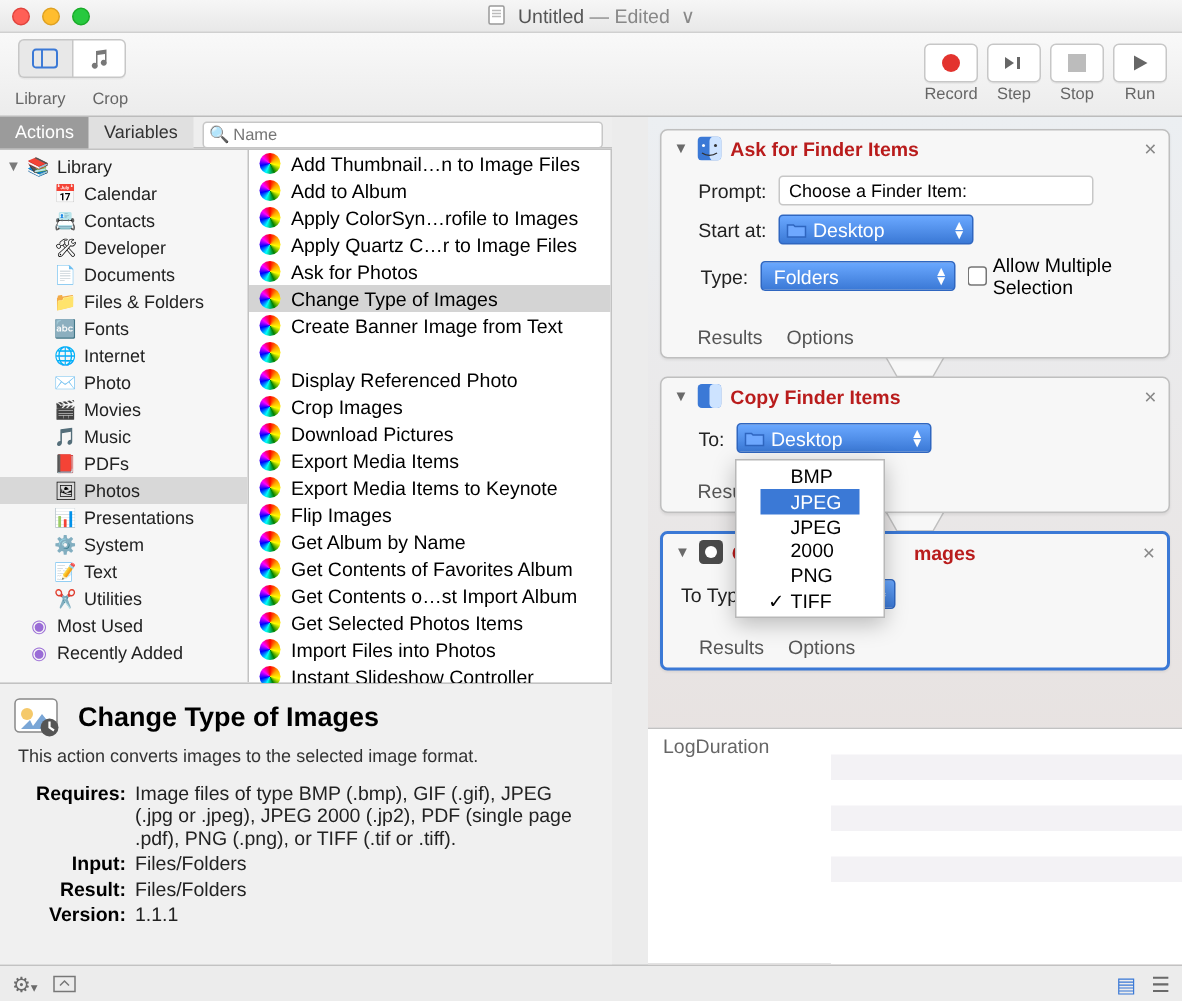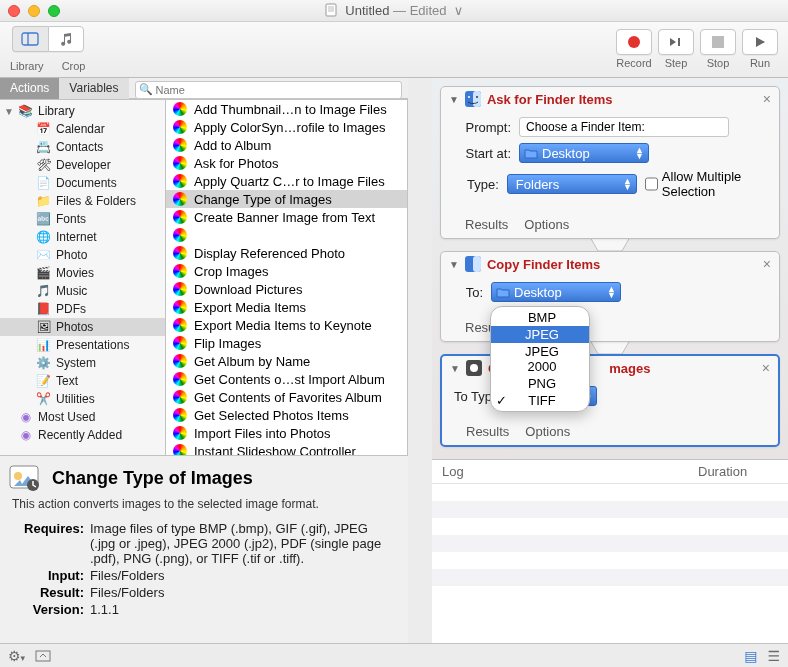--- a/index.html
+++ b/index.html
@@ -82,34 +82,34 @@
 .wf-select .arrows { position: absolute; right: 4px; top: 3px; font-size: 9px; line-height: 6px; }
 .wf-check { display: flex; align-items: center; gap: 4px; font-size: 12px; }
 .wf-check input { width: 14px; height: 14px; }
 .wf-footer { display: flex; gap: 16px; padding: 4px 12px 6px 24px; font-size: 12px; color: #555; }
 
 
 .connector { height: 16px; display: flex; justify-content: center; margin-top: -14px; margin-bottom: -2px; }
 .connector svg { display: block; }
 
 
-.log-pane { height: 184px; background: #fff; border-top: 1px solid #c2c2c2; display: flex; flex-direction: column; }
+.log-pane { height: 158px; background: #fff; border-top: 1px solid #c2c2c2; display: flex; flex-direction: row; }
 .log-head { display: flex; padding: 4px 10px; font-size: 11px; color: #666; border-bottom: 1px solid #e3e3e3; }
 .log-head .c1 { flex: 1; }
 .log-rows { flex: 1; }
 .log-rows .r { height: 17px; }
 .log-rows .r:nth-child(even) { background: #f3f2f5; }
 
 
 .status { height: 24px; background: #ececec; border-top: 1px solid #c2c2c2; display: flex; align-items: center; padding: 0 8px; gap: 10px; }
 .status .sp { flex: 1; }
 .status .sic { color: #6a6a6a; font-size: 14px; }
 
 
-.popup { position: absolute; background: #fff; border: 1px solid #b8b8b8; border-radius: 12px; box-shadow: 0 4px 14px rgba(0,0,0,.25); z-index: 50; padding: 2px 0; text-align: center; }
+.popup { position: absolute; background: #fff; border: 1px solid #b8b8b8; border-radius: 0; box-shadow: 0 4px 14px rgba(0,0,0,.25); z-index: 50; padding: 2px 16px; }
 .popup .opt { padding: 1px 16px 1px 20px; font-size: 13px; position: relative; }
 .popup .opt.hi { background: #3b79d6; color: #fff; }
 .popup .opt .ck { position: absolute; left: 5px; }
 
 
 svg { display: block; }
 </style>
 </head>
 <body>
 
@@ -329,40 +329,40 @@
             <div class="act-row">
               <span class="aic">
                 <span class="wheel"></span>
               </span>
               <span>Add Thumbnail…n to Image Files</span>
             </div>
             <div class="act-row">
               <span class="aic">
                 <span class="wheel"></span>
               </span>
+              <span>Add to Album</span>
+            </div>
+            <div class="act-row">
+              <span class="aic">
+                <span class="wheel"></span>
+              </span>
               <span>Apply ColorSyn…rofile to Images</span>
             </div>
             <div class="act-row">
               <span class="aic">
                 <span class="wheel"></span>
               </span>
-              <span>Add to Album</span>
+              <span>Apply Quartz C…r to Image Files</span>
             </div>
             <div class="act-row">
               <span class="aic">
                 <span class="wheel"></span>
               </span>
               <span>Ask for Photos</span>
             </div>
-            <div class="act-row">
-              <span class="aic">
-                <span class="wheel"></span>
-              </span>
-              <span>Apply Quartz C…r to Image Files</span>
-            </div>
             <div class="act-row sel">
               <span class="aic">
                 <span class="wheel"></span>
               </span>
               <span>Change Type of Images</span>
             </div>
             <div class="act-row">
               <span class="aic">
                 <span class="wheel"></span>
               </span>
@@ -412,27 +412,27 @@
             <div class="act-row">
               <span class="aic">
                 <span class="wheel"></span>
               </span>
               <span>Get Album by Name</span>
             </div>
             <div class="act-row">
               <span class="aic">
                 <span class="wheel"></span>
               </span>
+              <span>Get Contents of Favorites Album</span>
+            </div>
+            <div class="act-row">
+              <span class="aic">
+                <span class="wheel"></span>
+              </span>
               <span>Get Contents o…st Import Album</span>
-            </div>
-            <div class="act-row">
-              <span class="aic">
-                <span class="wheel"></span>
-              </span>
-              <span>Get Contents of Favorites Album</span>
             </div>
             <div class="act-row">
               <span class="aic">
                 <span class="wheel"></span>
               </span>
               <span>Get Selected Photos Items</span>
             </div>
             <div class="act-row">
               <span class="aic">
                 <span class="wheel"></span>

